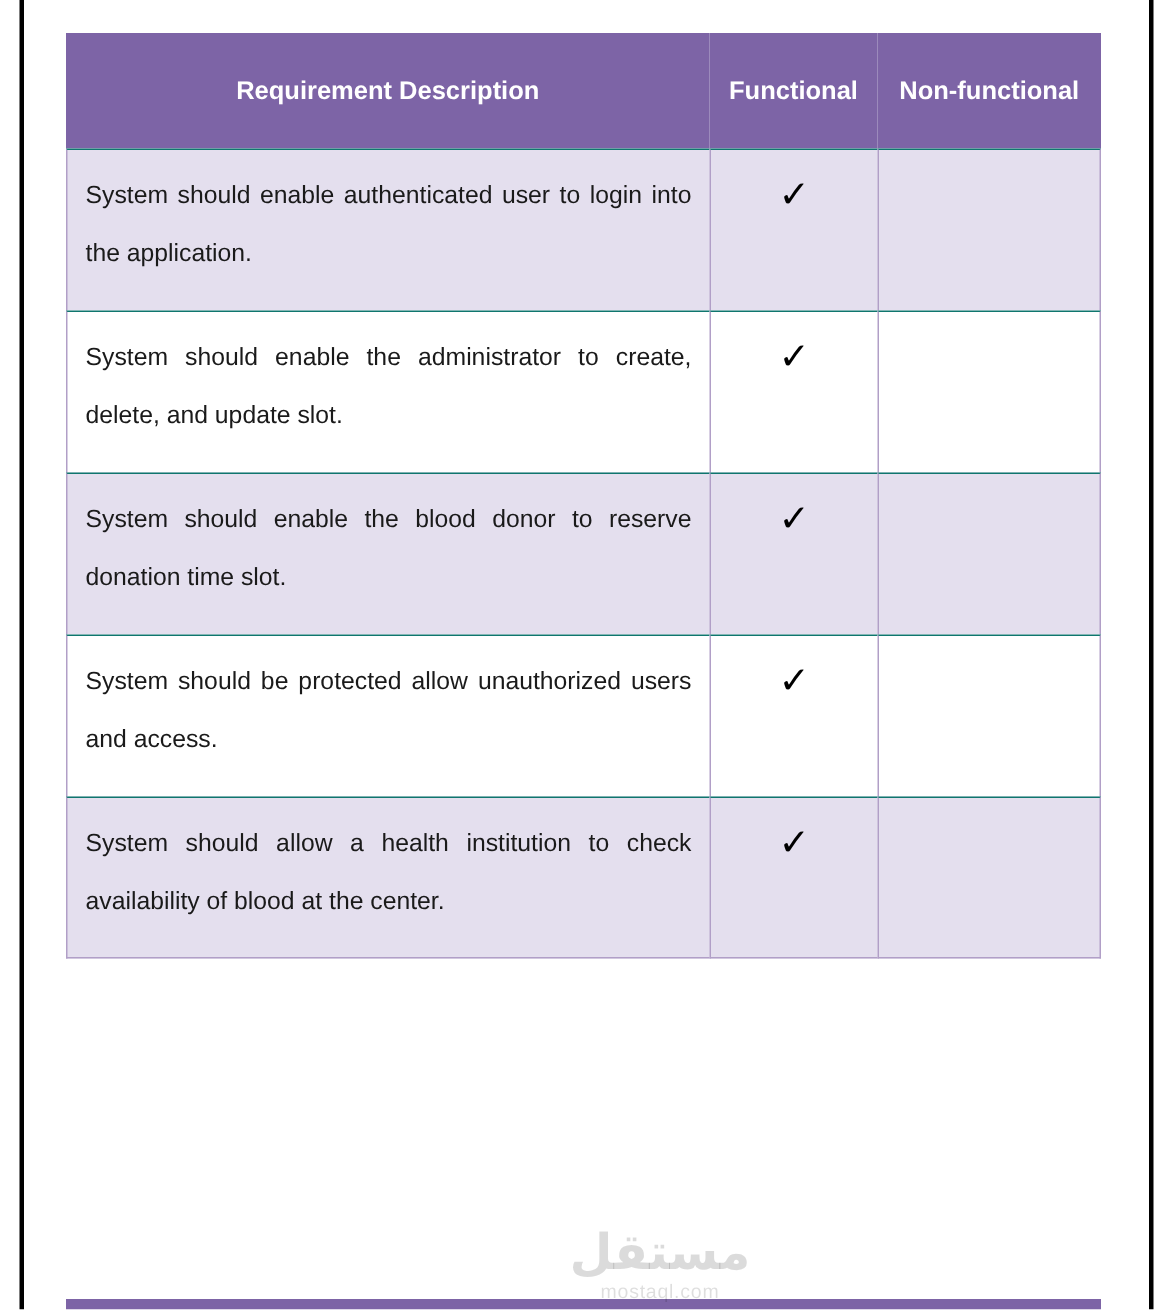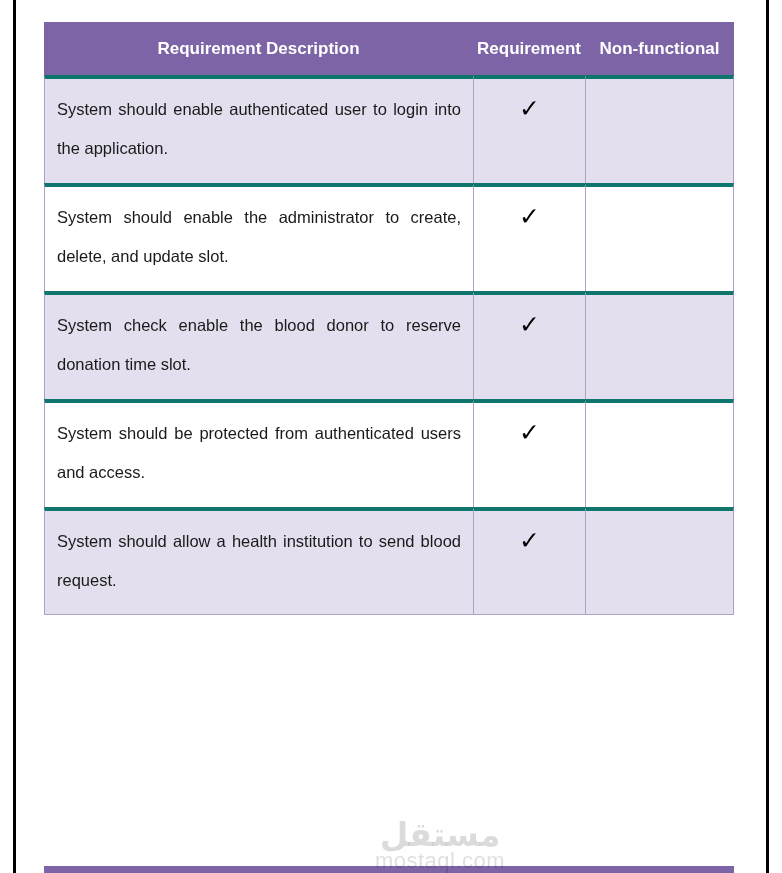--- a/index.html
+++ b/index.html
@@ -38,24 +38,24 @@
   }
   table.req-table th {
     background: #7d64a6;
     color: #ffffff;
     font-weight: bold;
     font-size: 17px;
     height: 53px;
     text-align: center;
     vertical-align: middle;
     border: none;
-    padding: 0;
+    padding: 12px;
   }
   table.req-table td {
-    border-top: 4px solid #0f766e;
+    border-top: 1px solid #0f766e;
     border-left: 1px solid #b19fc7;
     vertical-align: top;
     box-sizing: border-box;
     height: 108px;
     background: #ffffff;
   }
   table.req-table td:last-child { border-right: 1px solid #b19fc7; }
   table.req-table tr:last-child td { border-bottom: 1px solid #b19fc7; }
   table.req-table tbody tr:nth-child(odd) td { background: #e4dfee; }
 
@@ -97,21 +97,21 @@
     display: block;
     font-family: "DejaVu Sans", sans-serif;
     font-weight: bold;
     font-size: 33px;
     line-height: 34px;
     color: rgba(0, 0, 0, 0.14);
   }
   .watermark .wm-site {
     display: block;
     font-family: "Liberation Sans", sans-serif;
-    font-size: 22px;
+    font-size: 13px;
     line-height: 17px;
     letter-spacing: 0.5px;
     color: rgba(0, 0, 0, 0.13);
   }
 </style>
 </head>
 <body>
 
 <div class="page">
 
@@ -120,47 +120,47 @@
 
   <table class="req-table">
     <colgroup>
       <col style="width:429px">
       <col style="width:112px">
       <col style="width:149px">
     </colgroup>
     <thead>
       <tr>
         <th>Requirement Description</th>
-        <th>Requirement</th>
+        <th>Functional</th>
         <th>Non-functional</th>
       </tr>
     </thead>
     <tbody>
       <tr>
         <td class="desc-cell">System should enable authenticated user to login into the application.</td>
         <td class="check-cell">✓</td>
         <td class="check-cell"></td>
       </tr>
       <tr>
         <td class="desc-cell">System should enable the administrator to create, delete, and update slot.</td>
         <td class="check-cell">✓</td>
         <td class="check-cell"></td>
       </tr>
       <tr>
-        <td class="desc-cell">System check enable the blood donor to reserve donation time slot.</td>
+        <td class="desc-cell">System should enable the blood donor to reserve donation time slot.</td>
         <td class="check-cell">✓</td>
         <td class="check-cell"></td>
       </tr>
       <tr>
-        <td class="desc-cell">System should be protected from authenticated users and access.</td>
+        <td class="desc-cell">System should be protected allow unauthorized users and access.</td>
         <td class="check-cell">✓</td>
         <td class="check-cell"></td>
       </tr>
       <tr>
-        <td class="desc-cell">System should allow a health institution to send blood request.</td>
+        <td class="desc-cell">System should allow a health institution to check availability of blood at the center.</td>
         <td class="check-cell">✓</td>
         <td class="check-cell"></td>
       </tr>
     </tbody>
   </table>
 
   <div class="next-table-strip"></div>
 
   <div class="watermark">
     <span class="wm-logo">مستقل</span>

